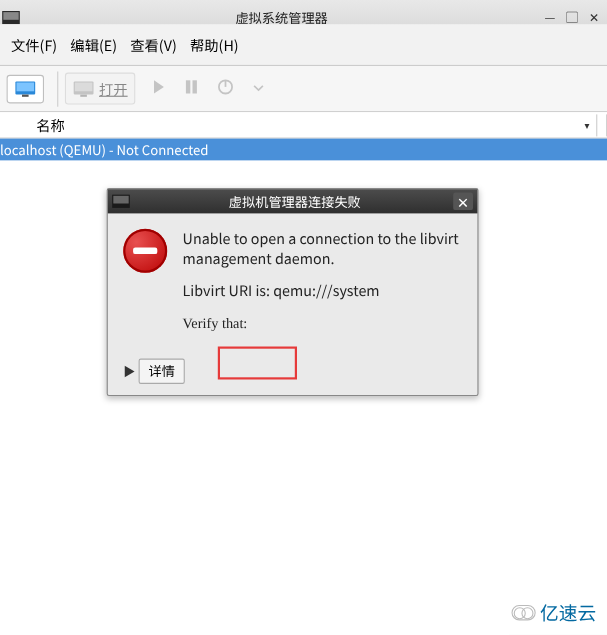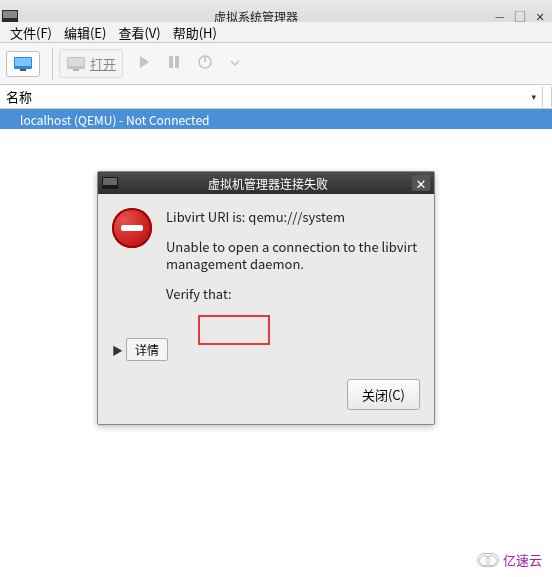--- a/index.html
+++ b/index.html
@@ -5,64 +5,64 @@
     * { box-sizing: border-box; margin: 0; padding: 0; }
     body { width: 552px; height: 577px; font-family: "Noto Sans CJK SC", "Microsoft YaHei", sans-serif; font-size: 13px; background: #fafafa; position: relative; overflow: hidden; }
     
     .titlebar { height: 22px; background: linear-gradient(#e8e8e8, #d8d8d8); border-bottom: 1px solid #bbb; display: flex; align-items: center; padding: 16px 2px; }
     .titlebar .app-icon { width: 16px; height: 12px; background: #2a2a2a; margin-right: 4px; position: relative; }
     .titlebar .app-icon::after { content:""; position:absolute; left:1px; top:1px; width:14px; height:7px; background:#888; }
     .titlebar .win-title { flex:1; text-align:center; font-size:12px; color:#222; }
     .titlebar .win-controls { display:flex; }
     .titlebar .win-btn { width:20px; height:16px; display:flex; align-items:center; justify-content:center; font-size:11px; color:#333; cursor:pointer; }
     
-    .menubar { height: 21px; background:#f2f2f2; border-bottom:1px solid #ccc; display:flex; align-items:center; padding:0 4px; font-size:13px; }
+    .menubar { height: 38px; background:#f2f2f2; border-bottom:1px solid #ccc; display:flex; align-items:center; padding:0 4px; font-size:13px; }
     .menubar .menu-item { padding:2px 6px; cursor:pointer; }
     
     .toolbar { height: 42px; background:#f6f6f6; border-bottom:1px solid #ccc; display:flex; align-items:center; padding:4px 6px; }
     .tbtn { display:flex; align-items:center; border:1px solid #bfbfbf; border-radius:3px; padding:4px 6px; margin-right:6px; background:#f0f0f0; cursor:pointer; }
     .tbtn.active { background:#fff; }
     .tbtn.disabled { opacity:0.45; cursor:default;text-decoration:underline; }
     .tbtn .ico { width:20px; height:16px; display:flex; align-items:center; justify-content:center; }
     .sep { width:1px; height:32px; background:#ccc; margin:0 6px; }
     .ico svg { display:block; }
     .icon-bare { padding:6px 8px; display:flex; align-items:center; opacity:0.45; }
     
     .list-header { height:24px; background:#fff; border-bottom:1px solid #ccc; display:flex; align-items:center; font-size:13px; }
-    .list-header .col-name { flex:1; padding-left:6px; display:flex; align-items:center; justify-content:space-between; border-right:1px solid #ccc; }
+    .list-header .col-name { flex:1; padding-left:6px; display:flex; align-items:center; justify-content:space-between; border-right:1px solid #ccc;margin-left:27px; }
     .list-header .col-cpu { width:132px; padding-left:6px; }
     .col-name .drop-arrow { font-size:9px; color:#333; padding-right:6px; }
     .sort-sep { width:1px; height:20px; background:#ccc; margin-right:8px; }
     
-    .list-row { height:20px; display:flex; align-items:center; padding-left:20px; background:#4a90d9; color:#fff; font-size:12px; }
+    .list-row { height:20px; display:flex; align-items:center; background:#4a90d9; color:#fff; font-size:12px; }
     .list-area { flex:1; background:#fff; }
     
     .main { position:absolute; top:0; left:0; right:0; bottom:0; }
     .content-stack { position:absolute; top:22px; left:0; right:0; bottom:0; display:flex; flex-direction:column; }
     .dialog { position:absolute; left:97px; top:171px; width:338px; background:#eaeaea; border:1px solid #888; border-radius:2px; box-shadow:0 2px 6px rgba(0,0,0,0.25); pointer-events:auto; font-size:13px; }
     .dialog-title { height:22px; background:linear-gradient(#4c4c4c,#2f2f2f); display:flex; align-items:center; color:#fff; font-size:12px; padding:0 4px; }
     .dialog-title .dlg-icon { width:16px; height:12px; background:#1a1a1a; margin-right:6px; position:relative; }
     .dialog-title .dlg-icon::after { content:""; position:absolute; left:1px; top:1px; width:14px; height:7px; background:#666; }
     .dialog-title .dlg-title-text { flex:1; text-align:center; }
     .dialog-title .dlg-close { width:18px; height:16px; display:flex; align-items:center; justify-content:center; background:#555; border-radius:2px; cursor:pointer; font-size:13px; }
     .dialog-body { padding:14px 14px 10px 14px; }
     .dialog-row { display:flex; }
     .err-icon { width:40px; height:40px; border-radius:50%; background:radial-gradient(circle at 30% 30%, #e85050, #b90000); flex:0 0 40px; margin-right:14px; display:flex; align-items:center; justify-content:center; box-shadow:inset 0 0 0 2px #a00000; }
     .err-icon .bar { width:22px; height:6px; background:#fff; border-radius:2px; }
     .msg { color:#222; line-height:1.35; }
     .msg p { margin-bottom:12px; }
-    .msg p:last-child { margin-bottom:12px; }
+    .msg p:last-child { margin-bottom:0;font-family:Liberation Serif, serif; }
     .redbox { position:absolute; border:2px solid #e63a3a; pointer-events:none; }
     .details-row { display:flex; align-items:center; margin-top:24px; }
     .disclosure { width:14px; font-size:11px; color:#333; cursor:pointer; }
     .details-btn { border:1px solid #aaa; border-radius:2px; background:#f4f4f4; padding:2px 8px; font-size:12px; cursor:pointer; }
     .dialog-footer { display:flex; justify-content:flex-end; padding:8px 14px 14px 14px; }
     .close-btn { border:1px solid #aaa; border-radius:3px; background:linear-gradient(#fdfdfd,#e8e8e8); padding:5px 14px; font-size:13px; cursor:pointer; }
     
-    .watermark { position:absolute; right:10px; bottom:8px; font-size:13px; color:#a21caf; display:flex; align-items:center; gap:4px; }
+    .watermark { position:absolute; right:10px; bottom:8px; font-size:17px; color:#0369a1; display:flex; align-items:center; gap:4px; }
     .watermark .wm-logo { width:22px; height:14px; border:1.5px solid #bbb; border-radius:8px; position:relative; }
     .watermark .wm-logo::before, .watermark .wm-logo::after { content:""; position:absolute; width:9px; height:9px; border:1.5px solid #bbb; border-radius:50%; top:1px; }
     .watermark .wm-logo::before { left:1px; }
     .watermark .wm-logo::after { right:1px; }
   </style>
 </head>
 <body>
 
 <div class="main">
 
@@ -158,40 +158,35 @@
       <div class="dlg-icon"></div>
       <div class="dlg-title-text">虚拟机管理器连接失败</div>
       <div class="dlg-close">✕</div>
     </div>
     <div class="dialog-body" style="position:relative;">
       <div class="dialog-row">
         <div class="err-icon">
             <div class="bar"></div>
           </div>
         <div class="msg">
+          <p>Unable to open a connection to the libvirt management daemon.</p>
           <p>Libvirt URI is: qemu:///system</p>
-          <p>Unable to open a connection to the libvirt management daemon.</p>
           <p>
             <span>Verify that:</span><br>
           </p>
         </div>
       </div>
       <div class="redbox" style="left:100px; top:121px; width:72px; height:30px;"></div>
       <div class="details-row">
         <div class="disclosure">▶</div>
         <div class="details-btn">
           <span>详情</span>
         </div>
       </div>
     </div>
-    <div class="dialog-footer">
-      <div class="close-btn">
-        <span>关闭(C)</span>
-      </div>
-    </div>
   </div>
 
   <div class="watermark">
     <span class="wm-logo"></span>
     <span>亿速云</span>
   </div>
 
 </div>
 
 </body></html>

